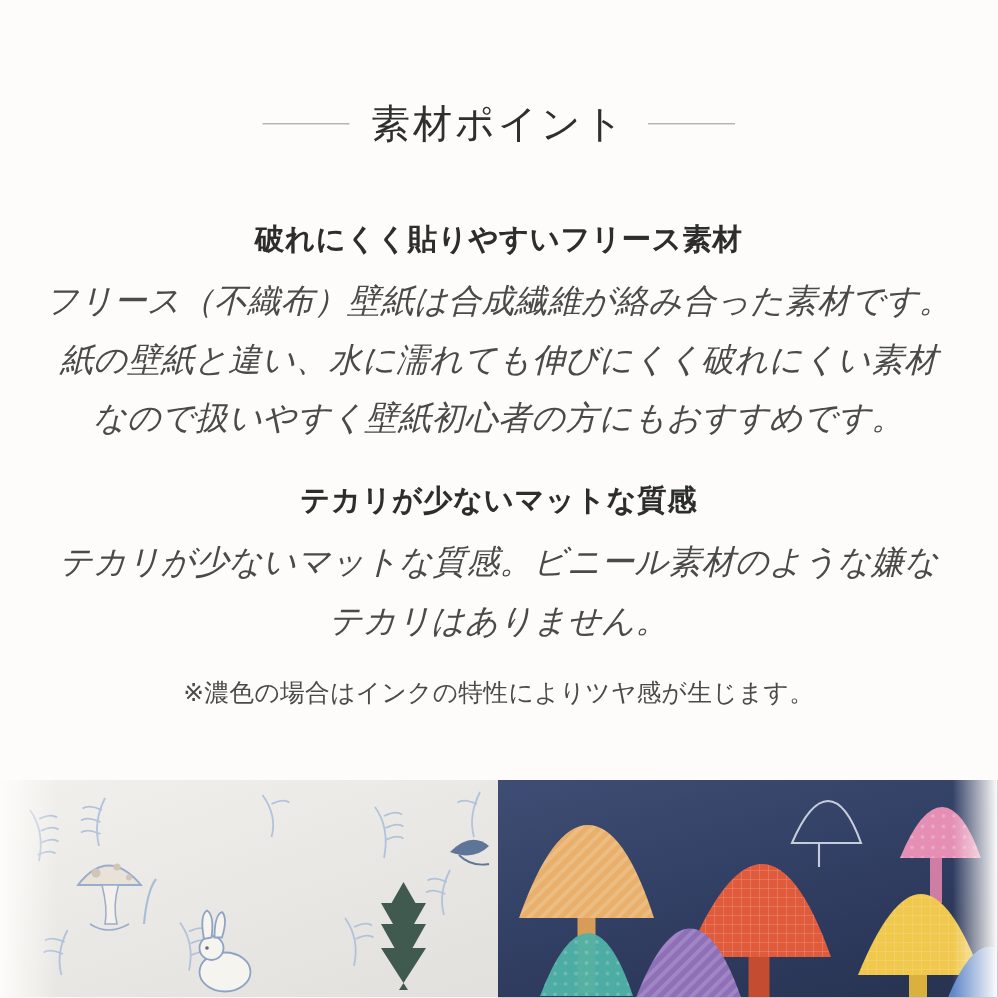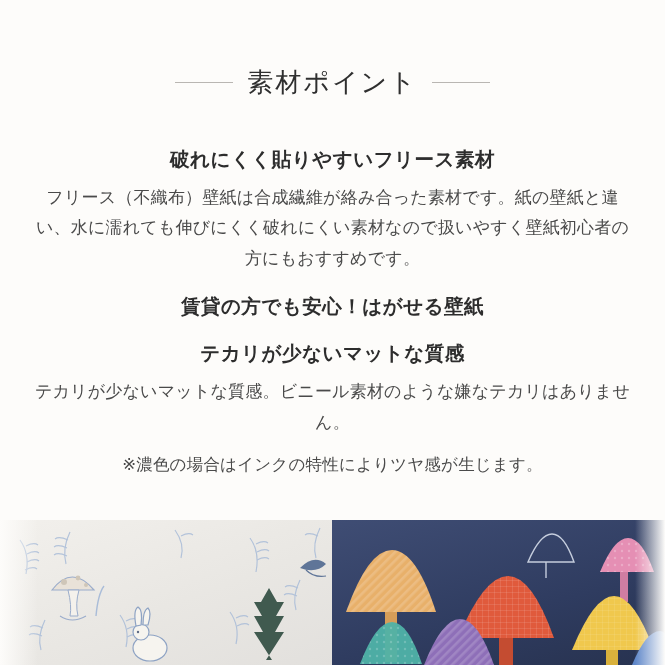--- a/index.html
+++ b/index.html
@@ -53,25 +53,26 @@
   }
   .section-heading {
     font-size: 19.5px;
     font-weight: 700;
     color: #2d2d2d;
     letter-spacing: 0.5px;
     margin: 0 0 9px 0;
     line-height: 1.4;
   }
   .section-body {
-    font-size: 17px;
+    font-size: 22px;
     line-height: 1.78;
     color: #4a4a4a;
     margin: 0;
     letter-spacing: 0.2px;
+    font-style: italic;
   }
   .note {
     font-size: 16.5px;
     line-height: 1.7;
     color: #4a4a4a;
     margin: 14px 0 0 0;
     letter-spacing: 0.2px;
   }
 
   
@@ -127,21 +128,20 @@
   </div>
 
   <div class="content">
 
     <div class="section">
       <h2 class="section-heading">破れにくく貼りやすいフリース素材</h2>
       <p class="section-body">フリース（不織布）壁紙は合成繊維が絡み合った素材です。紙の壁紙と違い、水に濡れても伸びにくく破れにくい素材なので扱いやすく壁紙初心者の方にもおすすめです。</p>
     </div>
 
     <div class="section">
-      <h2 class="section-heading">賃貸の方でも安心！はがせる壁紙</h2>
     </div>
 
     <div class="section">
       <h2 class="section-heading">テカリが少ないマットな質感</h2>
       <p class="section-body">テカリが少ないマットな質感。ビニール素材のような嫌なテカリはありません。</p>
       <p class="note">※濃色の場合はインクの特性によりツヤ感が生じます。</p>
     </div>
 
   </div>
 

